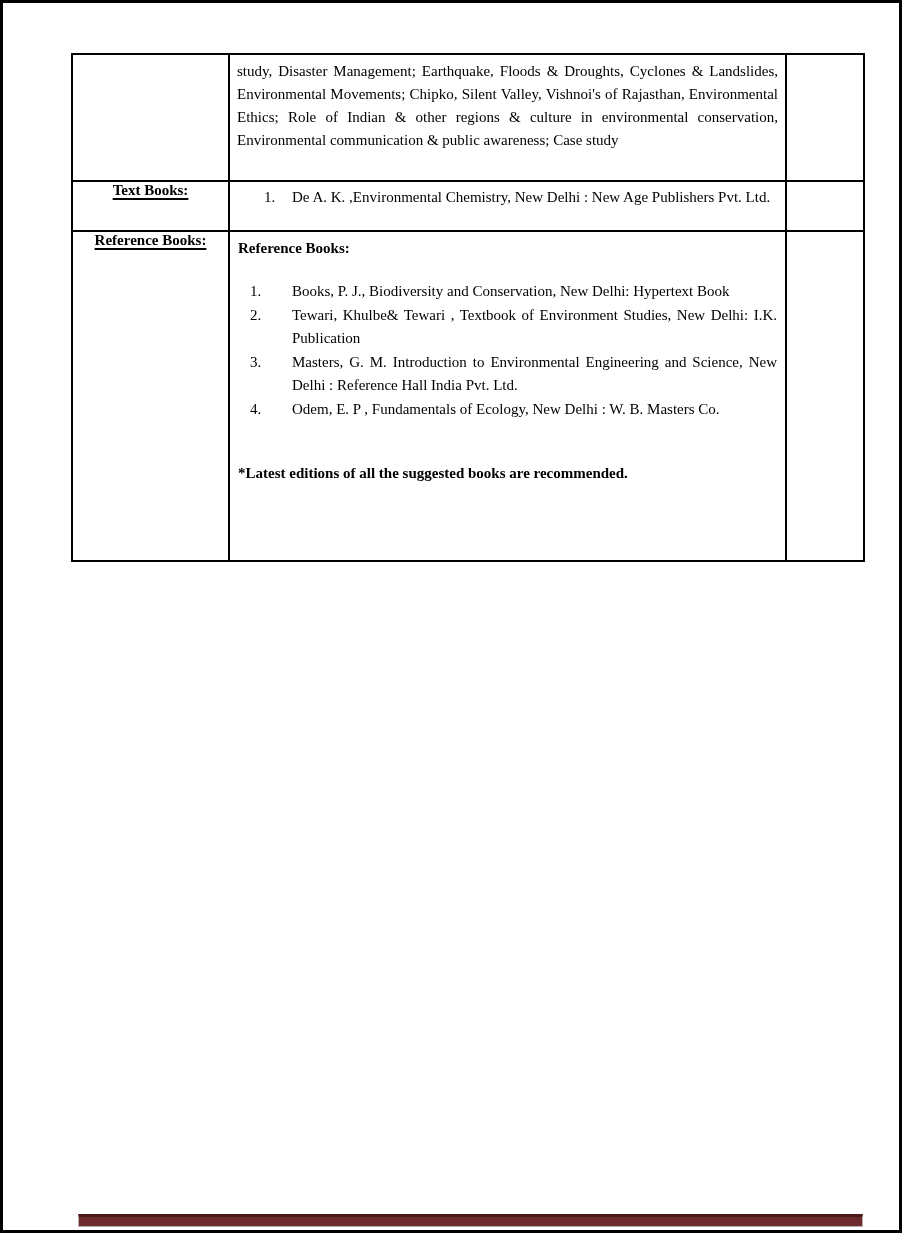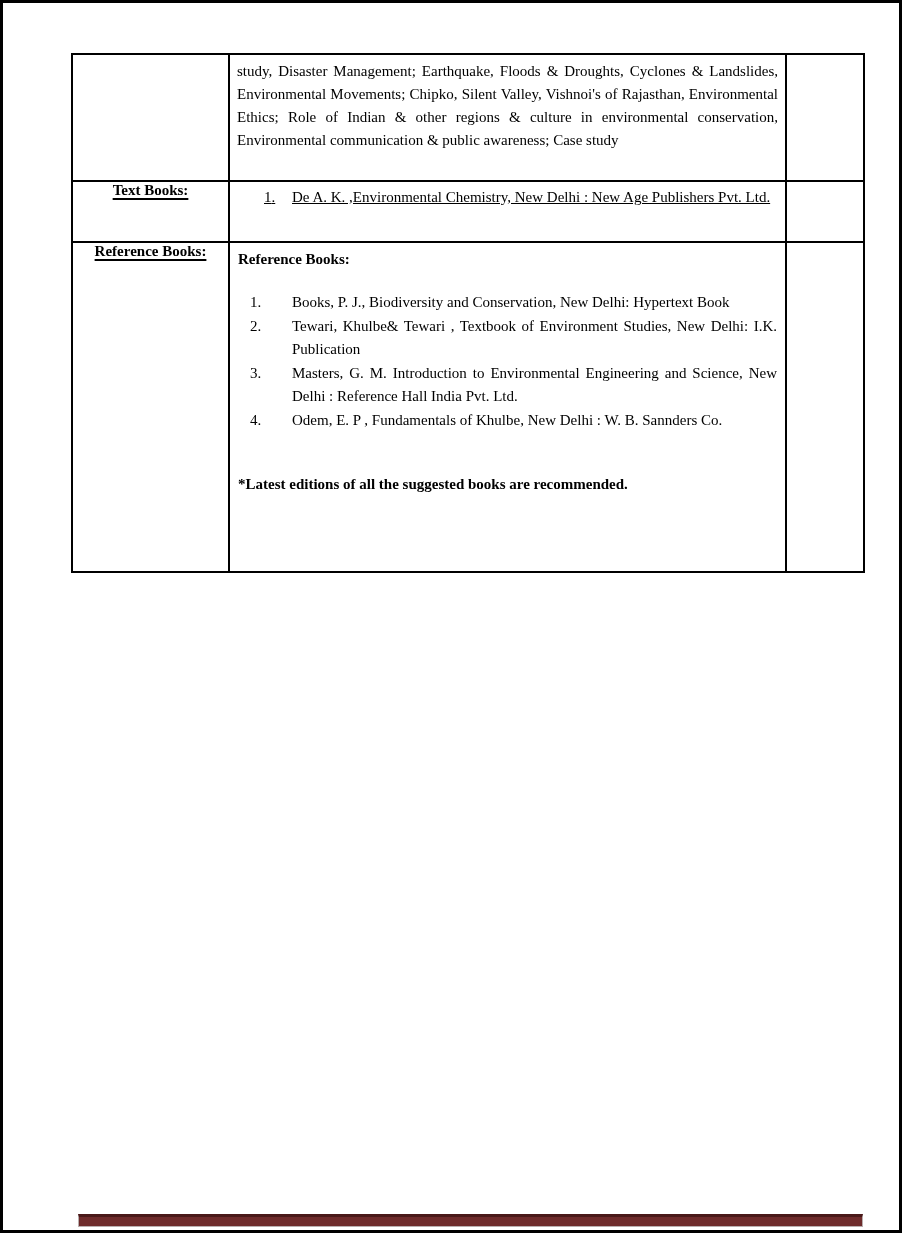--- a/index.html
+++ b/index.html
@@ -61,21 +61,21 @@
     text-align: justify;
     line-height: 23.5px;
   }
   ol.book-list li::before {
     content: counter(bk) ".";
     grid-column: 1;
   }
   ol.text-books {
     margin: 4px 6px 0 34px;
   }
-  ol.text-books li { grid-template-columns: 28px 1fr; text-decoration: underline; }
+  ol.text-books li { grid-template-columns: 28px 1fr; }
   ol.ref-books {
     margin: 20px 6px 0 12px;
   }
   ol.ref-books li { grid-template-columns: 42px 1fr; }
 
   td.ref-cell { padding-left: 8px; padding-right: 2px; }
   .ref-heading {
     font-weight: bold;
     margin-top: 5px;
     line-height: 23px;
@@ -110,21 +110,21 @@
 
       <tr>
         <td class="label-cell" style="height:127px;"></td>
         <td>
           <p class="unit-paragraph">study, Disaster Management; Earthquake, Floods &amp; Droughts, Cyclones &amp; Landslides, Environmental Movements; Chipko, Silent Valley, Vishnoi's of Rajasthan, Environmental Ethics; Role of Indian &amp; other regions &amp; culture in environmental conservation, Environmental communication &amp; public awareness; Case study</p>
         </td>
         <td></td>
       </tr>
 
       <tr>
-        <td class="label-cell" style="height:61px;">
+        <td class="label-cell" style="height:50px;">
           <span class="underlined">Text Books:</span>
         </td>
         <td>
           <ol class="book-list text-books">
             <li>
               <span>De A. K. ,Environmental Chemistry, New Delhi : New Age Publishers Pvt. Ltd.</span>
             </li>
           </ol>
         </td>
         <td></td>
@@ -140,21 +140,21 @@
             <li>
               <span>Books, P. J., Biodiversity and Conservation, New Delhi: Hypertext Book</span>
             </li>
             <li>
               <span>Tewari, Khulbe&amp; Tewari , Textbook of Environment Studies, New Delhi: I.K. Publication</span>
             </li>
             <li>
               <span>Masters, G. M. Introduction to Environmental Engineering and Science, New Delhi : Reference Hall India Pvt. Ltd.</span>
             </li>
             <li>
-              <span>Odem, E. P , Fundamentals of Khulbe, New Delhi : W. B. Sannders Co.</span>
+              <span>Odem, E. P , Fundamentals of Ecology, New Delhi : W. B. Masters Co.</span>
             </li>
           </ol>
           <p class="ref-note">*Latest editions of all the suggested books are recommended.</p>
         </td>
         <td></td>
       </tr>
     </tbody>
   </table>
 
   <div class="footer-rule" style="background: rgb(110, 43, 43);"></div>

